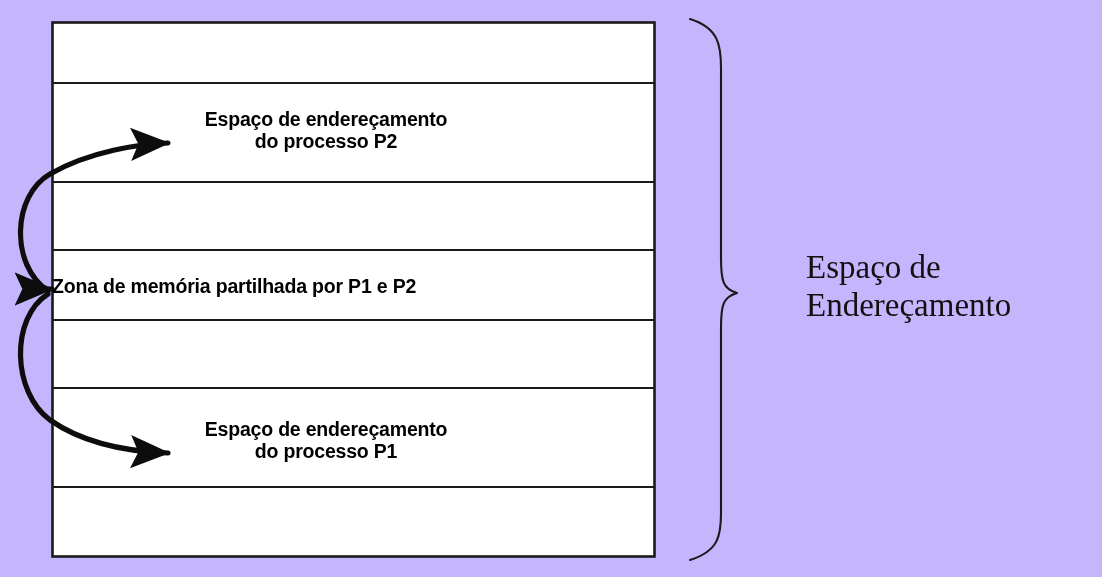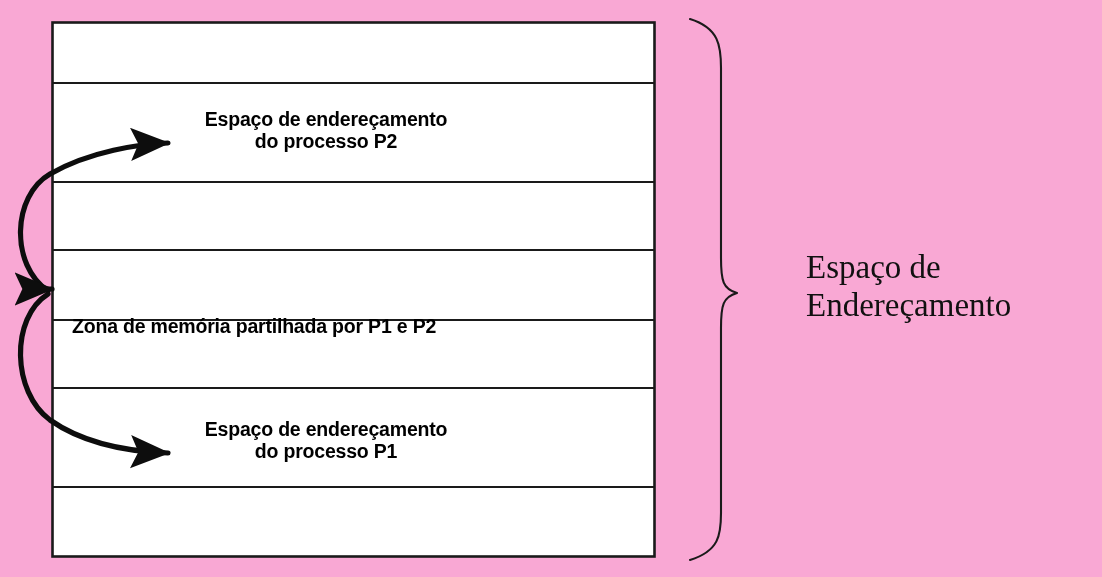--- a/index.html
+++ b/index.html
@@ -4,21 +4,21 @@
 <style>
   html, body {
     margin: 0;
     padding: 0;
     background: #ffffff;
   }
   #canvas {
     position: relative;
     width: 1102px;
     height: 577px;
-    background: #f9a8d4;
+    background: #c4b5fd;
     overflow: hidden;
     font-family: "Liberation Sans", sans-serif;
   }
   #diagram-svg {
     position: absolute;
     left: 0;
     top: 0;
     width: 1102px;
     height: 577px;
   }
@@ -89,21 +89,21 @@
              L 721 258
              C 721 281, 723 289, 737 293
              C 723 297, 721 305, 721 328
              L 721 513
              C 721 535, 719 551, 690 560" fill="none" stroke="#1a1a1a" stroke-width="2.1" stroke-linecap="round" stroke-linejoin="round"></path>
   </svg>
 
   <div class="mem-label centered" style="left:176px; top:108px; width:300px;">Espaço de endereçamento
 do processo P2</div>
 
-  <div class="mem-label left" style="left:72px; top:275px; width:540px;margin-top:40px;">Zona de memória partilhada por P1 e P2</div>
+  <div class="mem-label left" style="left:52px; top:275px; width:540px;">Zona de memória partilhada por P1 e P2</div>
 
   <div class="mem-label centered" style="left:176px; top:418px; width:300px;">Espaço de endereçamento
 do processo P1</div>
 
   <div id="brace-label">Espaço de
 Endereçamento</div>
 
 </div>
 
 </body></html>

